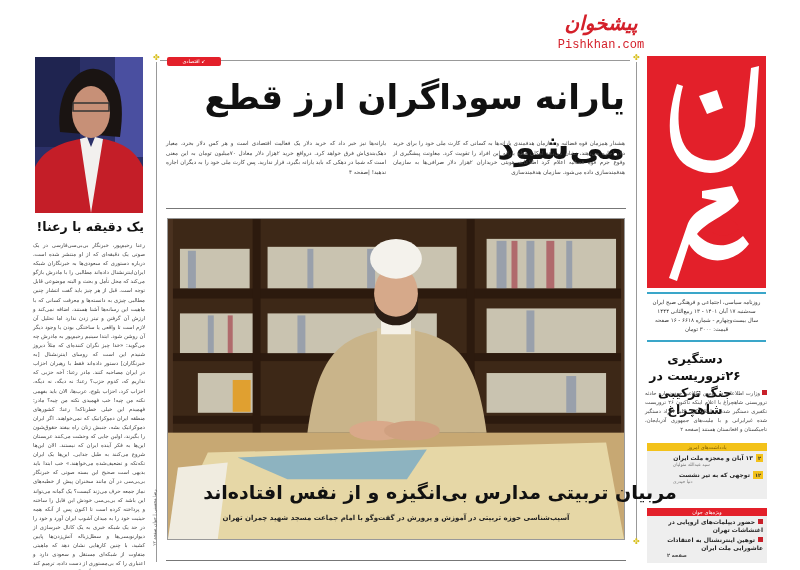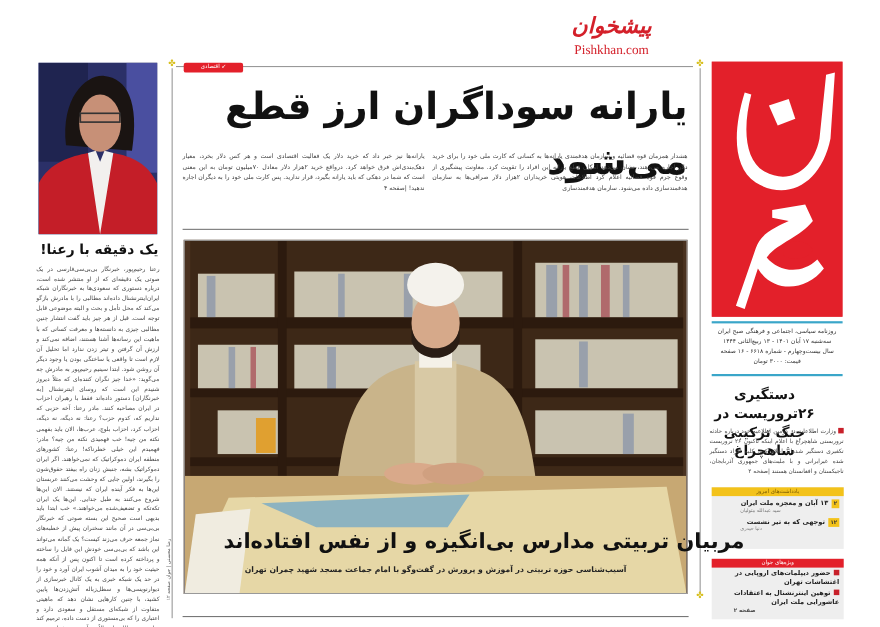--- a/index.html
+++ b/index.html
@@ -1,22 +1,22 @@
 <!DOCTYPE html>
 <html><head>
   <meta charset="utf-8">
   <style>
     * { box-sizing: border-box; margin: 0; padding: 0; }
     html, body { width: 800px; height: 570px; overflow: hidden; background: #ffffff; }
     body { position: relative; font-family: "DejaVu Sans", sans-serif; color: #222; }
 
     
-    .pishkhan { position: absolute; left: 506px; top: 8px; width: 100px; height: 60px; text-align: center; }
+    .pishkhan { position: absolute; left: 551px; top: 8px; width: 100px; height: 60px; text-align: center; }
     .pishkhan .fa { font-family: "DejaVu Serif", serif; font-size: 20px; color: #d4202a; font-style: italic; font-weight: bold; line-height: 30px; direction: rtl; }
-    .pishkhan .en { font-family: Liberation Serif, serif; font-size: 12px; color: #d4202a; line-height: 14px; }
+    .pishkhan .en { font-family: Liberation Mono, monospace; font-size: 12px; color: #d4202a; line-height: 14px; }
 
     .top-rule { position: absolute; left: 160px; top: 60px; width: 470px; height: 1px; background: #999; }
     .vrule { position: absolute; width: 1px; background: #999; }
     .star { position: absolute; font-size: 8px; color: #d8c020; line-height: 8px; }
 
     
     .logo { position: absolute; left: 647px; top: 56px; width: 119px; height: 232px; background: #e3202a; overflow: hidden; }
     .logo svg { width: 100%; height: 100%; }
 
     .info-box { position: absolute; left: 647px; top: 292px; width: 119px; height: 50px; border-top: 2px solid #3aa6c9; border-bottom: 2px solid #3aa6c9; font-size: 5.5px; line-height: 9px; text-align: center; direction: rtl; padding-top: 4px; color: #333; }

